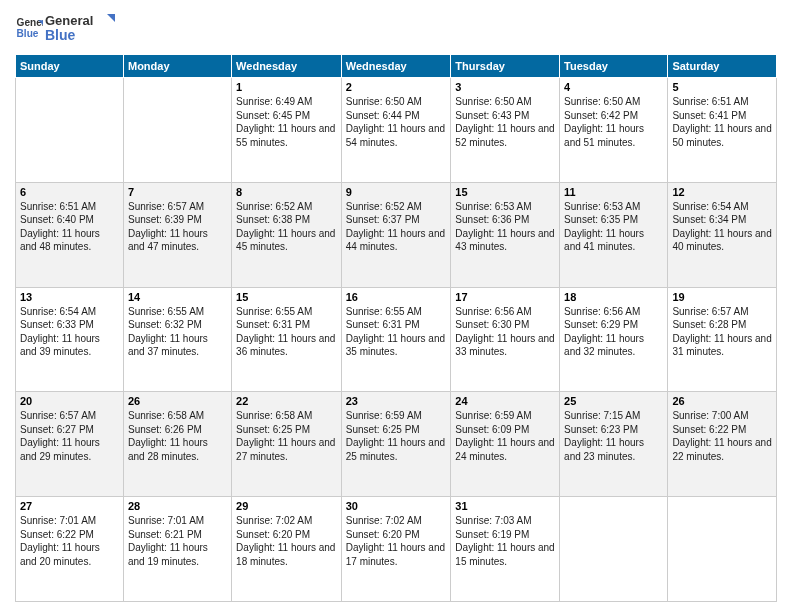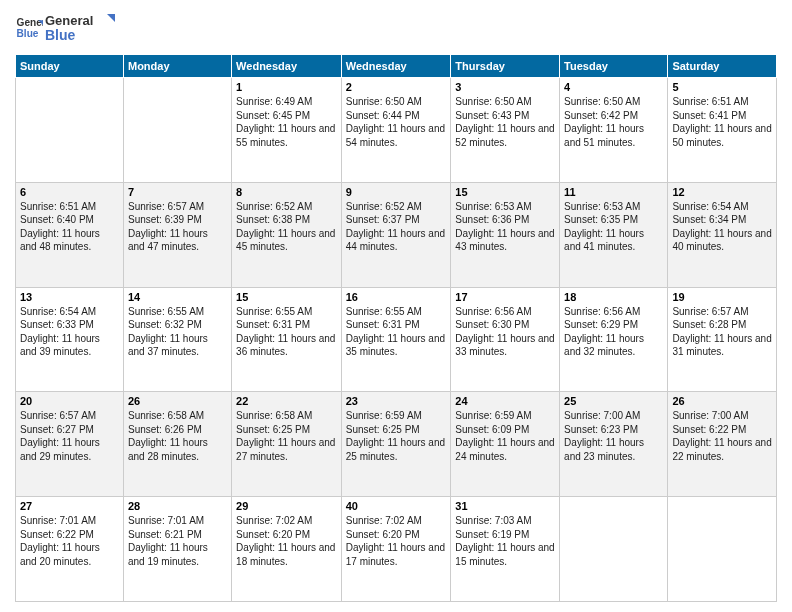--- a/index.html
+++ b/index.html
@@ -268,21 +268,21 @@
 Daylight: 11 hours and 25 minutes.</div>
           </td>
           <td>
             <span class="day-number">24</span>
             <div class="day-info">Sunrise: 6:59 AM
 Sunset: 6:09 PM
 Daylight: 11 hours and 24 minutes.</div>
           </td>
           <td>
             <span class="day-number">25</span>
-            <div class="day-info">Sunrise: 7:00 AM
+            <div class="day-info">Sunrise: 7:15 AM
 Sunset: 6:23 PM
 Daylight: 11 hours and 23 minutes.</div>
           </td>
           <td>
             <span class="day-number">26</span>
             <div class="day-info">Sunrise: 7:00 AM
 Sunset: 6:22 PM
 Daylight: 11 hours and 22 minutes.</div>
           </td>
         </tr>
@@ -299,21 +299,21 @@
 Sunset: 6:21 PM
 Daylight: 11 hours and 19 minutes.</div>
           </td>
           <td>
             <span class="day-number">29</span>
             <div class="day-info">Sunrise: 7:02 AM
 Sunset: 6:20 PM
 Daylight: 11 hours and 18 minutes.</div>
           </td>
           <td>
-            <span class="day-number">40</span>
+            <span class="day-number">30</span>
             <div class="day-info">Sunrise: 7:02 AM
 Sunset: 6:20 PM
 Daylight: 11 hours and 17 minutes.</div>
           </td>
           <td>
             <span class="day-number">31</span>
             <div class="day-info">Sunrise: 7:03 AM
 Sunset: 6:19 PM
 Daylight: 11 hours and 15 minutes.</div>
           </td>

